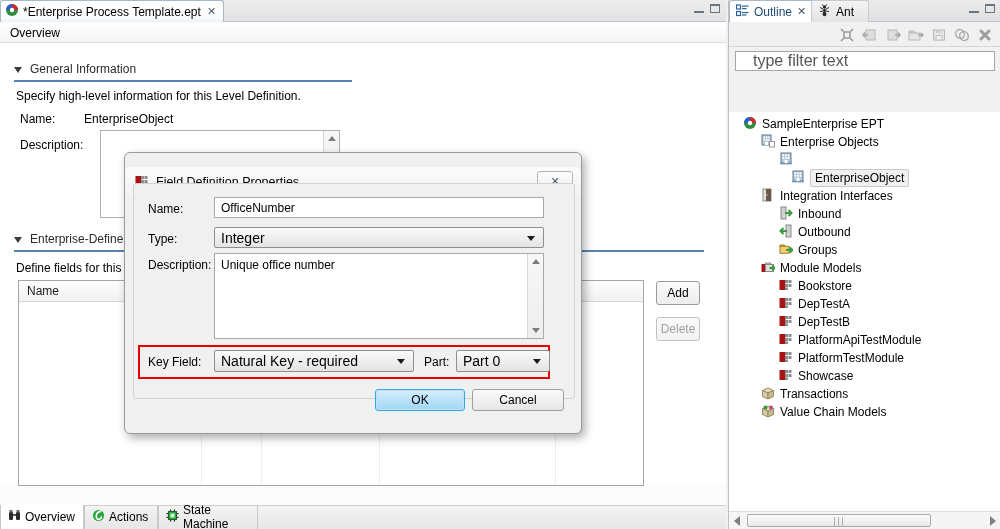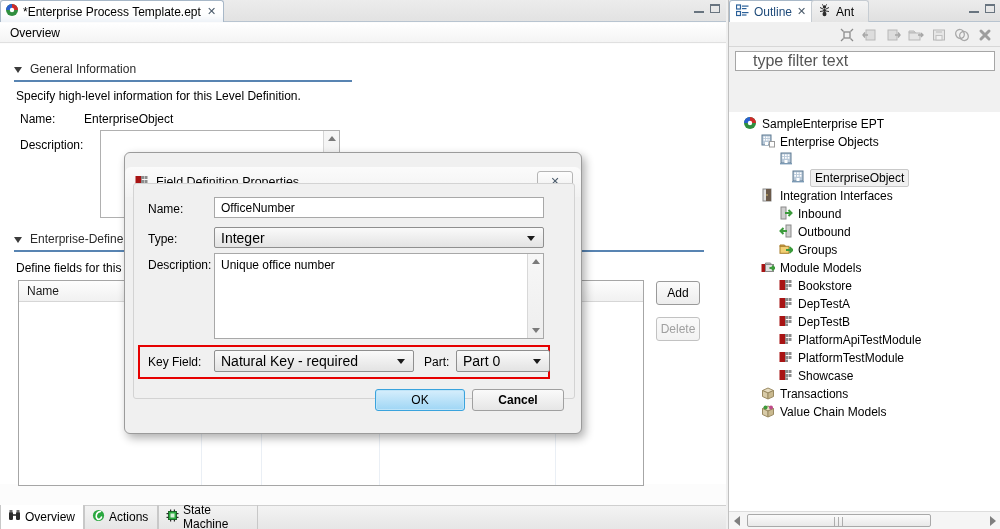--- a/index.html
+++ b/index.html
@@ -357,21 +357,21 @@
         <span class="combo-arrow"></span>
       </div>
       <div class="dlg-label" style="left:290px; top:171px;">Part:</div>
       <div class="dlg-combo" style="left:322px; top:166px; width:94px; height:22px;">
         <span>Part 0</span>
         <span class="combo-arrow"></span>
       </div>
     </div>
 
     <div class="dlg-btn primary" style="left:250px; top:236px; width:90px;">OK</div>
-    <div class="dlg-btn normal" style="left:347px; top:236px; width:92px;font-weight:bold;">Cancel</div>
+    <div class="dlg-btn normal" style="left:347px; top:236px; width:92px;">Cancel</div>
   </div>
 
   <div class="outline-pane">
     <div class="ol-tabbar">
       <div class="ol-tab active" style="left:0; width:91px;">
         <span class="ic">
           <svg width="13" height="13" viewBox="0 0 13 13">
             <rect x="0.5" y="1" width="4" height="4" fill="none" stroke="#2a6099" stroke-width="1.2"></rect>
             <rect x="0.5" y="7.5" width="4" height="4" fill="none" stroke="#2a6099" stroke-width="1.2"></rect>
             <rect x="6" y="1.5" width="6.5" height="1.2" fill="#2a6099"></rect>

